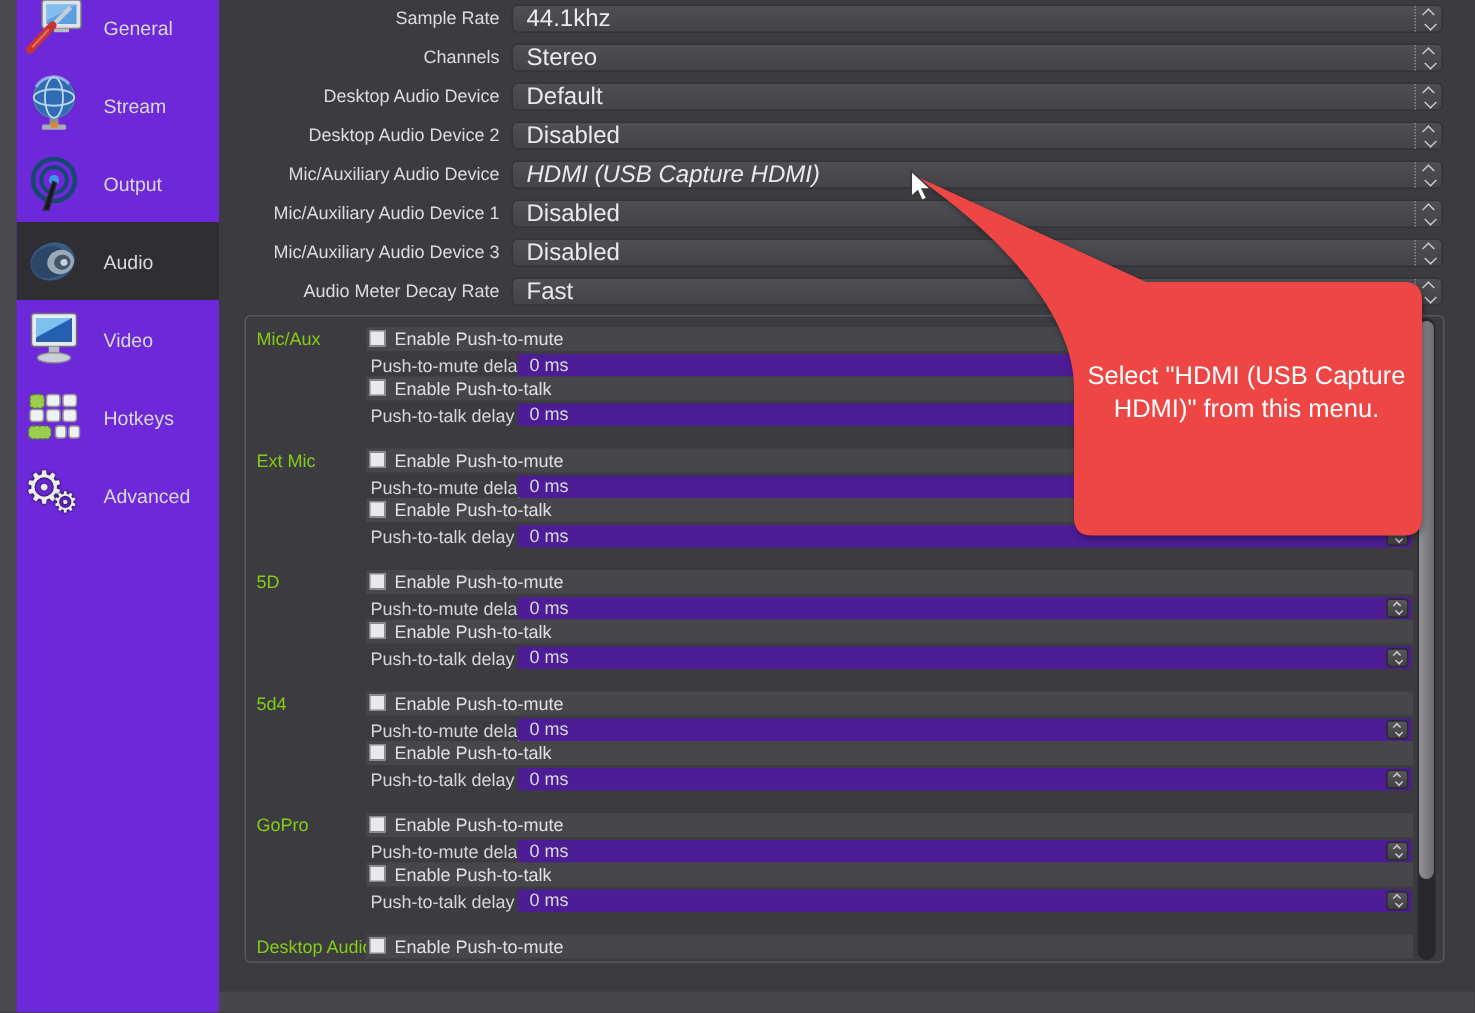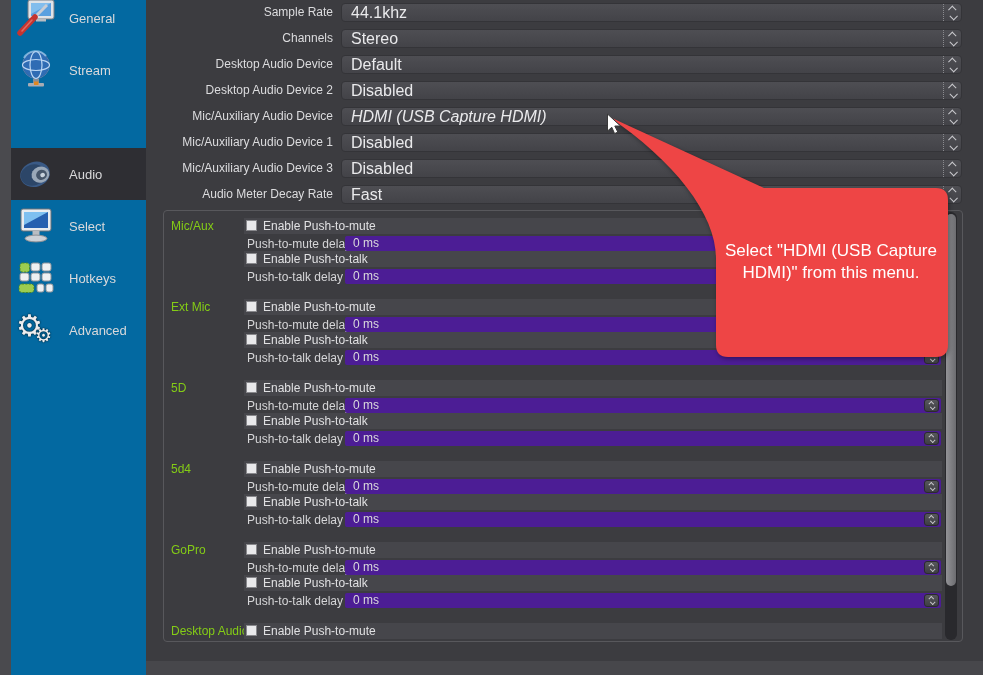--- a/index.html
+++ b/index.html
@@ -10,21 +10,21 @@
     font-family:"Liberation Sans", sans-serif;
     color:#e2e2e4;
   }
   .abs { position:absolute; }
 
   
   #left-strip { left:0; top:0; width:11px; height:675px; background:#4a4a4e; }
   #bottom-strip { left:146px; top:661px; width:837px; height:14px; background:#47474b; }
 
   
-  #sidebar { left:11px; top:0; width:135px; height:675px; background:#0369a1; overflow:hidden; }
+  #sidebar { left:11px; top:0; width:135px; height:675px; background:#6d28d9; overflow:hidden; }
   .side-item { position:absolute; left:0; width:135px; height:52px; display:flex; align-items:center; cursor:default; }
   .side-item.selected { background:#2e2e33; }
   .side-icon { width:40px; height:40px; margin-left:5px; flex:0 0 40px; position:relative; }
   .side-label { margin-left:13px; font-size:13px; color:#d9d9db; }
   .gearbig { position:absolute; left:0px; top:-2px; font-size:30px; color:#ededef; text-shadow:0 0 2px #000; font-family:"DejaVu Sans",sans-serif;}
   .gearsmall { position:absolute; left:19px; top:14px; font-size:19px; color:#ededef; text-shadow:0 0 2px #000; font-family:"DejaVu Sans",sans-serif;}
 
   
   .form-label { position:absolute; left:150px; width:183px; height:19px; line-height:19px;
     text-align:right; font-size:12px; color:#dcdcde; }
@@ -87,41 +87,50 @@
     <rect x="12" y="33" width="16" height="3.5" rx="1" fill="#a8acb4"></rect>
     <rect x="18" y="31.5" width="4.5" height="3.5" fill="#e08820"></rect>
     <circle cx="20" cy="15" r="13.5" fill="#2f6cb4" stroke="#16365e"></circle>
     <circle cx="20" cy="15" r="13.5" fill="none" stroke="#7ab4ec" stroke-width="1" opacity="0.6"></circle>
     <ellipse cx="20" cy="15" rx="6" ry="13.5" fill="none" stroke="#bcd8f4" stroke-width="1.2"></ellipse>
     <ellipse cx="20" cy="15" rx="13.5" ry="5.5" fill="none" stroke="#bcd8f4" stroke-width="1.2"></ellipse>
     <path d="M8,8 A13.5,13.5 0 0 1 30,6" fill="none" stroke="#a8d0f4" stroke-width="2" opacity="0.7"></path>
   </svg></div>
       <div class="side-label">Stream</div>
     </div>
+    <div class="side-item" style="top: 96px;">
+      <div class="side-icon"><svg viewBox="0 0 40 40" width="40" height="40">
+    <circle cx="20" cy="18" r="14" fill="none" stroke="#15486e" stroke-width="3"></circle>
+    <circle cx="20" cy="18" r="8.5" fill="none" stroke="#15486e" stroke-width="2.6"></circle>
+    <circle cx="20" cy="18" r="3.4" fill="#3e96e8"></circle>
+    <path d="M13,38 L19.2,19 L21.5,20 L16.5,38 Z" fill="#17181c" stroke="#2a2b30"></path>
+  </svg></div>
+      <div class="side-label">Output</div>
+    </div>
     <div class="side-item selected" style="top: 148px;">
       <div class="side-icon"><svg viewBox="0 0 40 40" width="40" height="40">
     <g transform="rotate(-18 20 20)">
       <ellipse cx="19" cy="20" rx="15" ry="12.5" fill="#3a5a86"></ellipse>
       <ellipse cx="17" cy="20" rx="12.5" ry="10.5" fill="#2c4668"></ellipse>
       <ellipse cx="24" cy="22" rx="9" ry="8" fill="#9aa8b8"></ellipse>
       <ellipse cx="25" cy="22.5" rx="5.5" ry="5" fill="#46566a"></ellipse>
       <ellipse cx="26" cy="23" rx="2.4" ry="2.2" fill="#c8d2dc"></ellipse>
     </g>
   </svg></div>
       <div class="side-label">Audio</div>
     </div>
     <div class="side-item" style="top: 200px;">
       <div class="side-icon"><svg viewBox="0 0 40 40" width="40" height="40">
     <rect x="5" y="3" width="30" height="22" rx="2" fill="#e8ecf0" stroke="#6e7278"></rect>
     <rect x="8" y="6" width="24" height="16" fill="#2560b0"></rect>
     <path d="M8,6 L32,6 L8,19 Z" fill="#7ec0f0"></path>
     <rect x="16.5" y="25" width="7" height="5" fill="#b8bcc2"></rect>
     <ellipse cx="20" cy="32.5" rx="11" ry="3.4" fill="#ccd0d6" stroke="#8a8e94"></ellipse>
   </svg></div>
-      <div class="side-label">Select</div>
+      <div class="side-label">Video</div>
     </div>
     <div class="side-item" style="top: 252px;">
       <div class="side-icon"><svg viewBox="0 0 40 40" width="40" height="40">
     <g stroke="#90949a" stroke-width="1">
       <rect x="15" y="5" width="9" height="8" rx="2" fill="#eef0f2"></rect>
       <rect x="26" y="5" width="9" height="8" rx="2" fill="#eef0f2"></rect>
       <rect x="4" y="15" width="9" height="8" rx="2" fill="#eef0f2"></rect>
       <rect x="15" y="15" width="9" height="8" rx="2" fill="#eef0f2"></rect>
       <rect x="26" y="15" width="9" height="8" rx="2" fill="#eef0f2"></rect>
       <rect x="21" y="26" width="7" height="8" rx="2" fill="#eef0f2"></rect>

